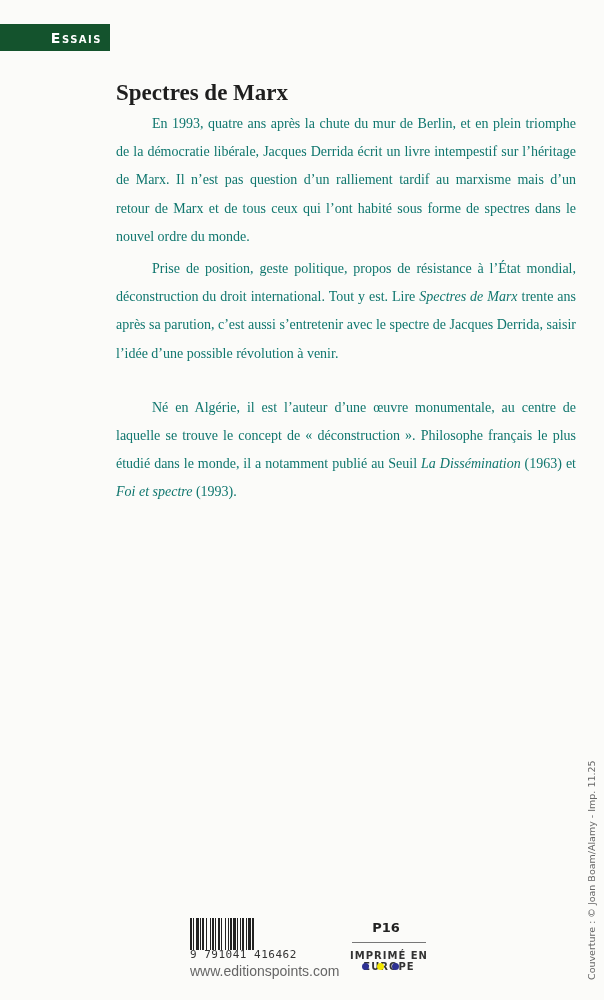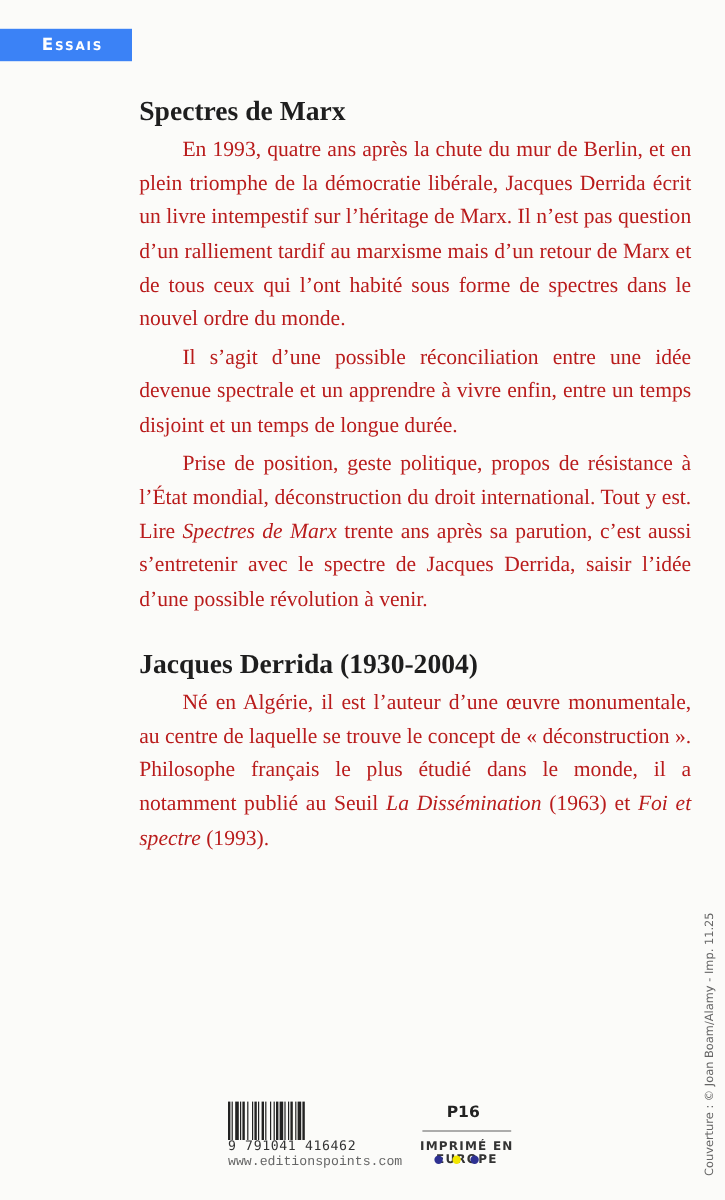--- a/index.html
+++ b/index.html
@@ -4,60 +4,60 @@
   <style>
     html, body { margin: 0; padding: 0; }
     body {
       width: 604px; height: 1000px; position: relative; overflow: hidden;
       background: #fbfbf9;
       font-family: "Liberation Serif", "DejaVu Serif", serif;
       color: #2a2a2a;
     }
     .section-band {
       position: absolute; left: 0; top: 24px; width: 110px; height: 27px;
-      background: #3b82f6;
+      background: #14532d;
       display: flex; align-items: center; justify-content: flex-end;
-      padding-right: 24px; box-sizing: border-box;
+      padding-right: 8px; box-sizing: border-box;
     }
     .section-band span {
       font-family: "DejaVu Sans", sans-serif; font-weight: bold;
       color: #ffffff; font-size: 14px; letter-spacing: 1.5px;
       font-variant: small-caps; text-transform: lowercase;
     }
     .section-band span::first-letter { text-transform: uppercase; }
     .content {
       position: absolute; left: 116px; top: 78px; width: 460px;
     }
     h2 {
       font-family: "Liberation Serif", serif; font-weight: bold;
       font-size: 23px; margin: 0 0 2px 0; color: #1e1e1e; line-height: 30px;
     }
     p {
-      margin: 0; font-size: 18px; line-height: 28.2px;
-      text-align: justify; text-indent: 36px; color: #b91c1c;
+      margin: 0; font-size: 14px; line-height: 28.2px;
+      text-align: justify; text-indent: 36px; color: #0f766e;
       hyphens: none;
     }
     p + p { margin-top: 4px; }
     .block2 { margin-top: 26px; }
     em { font-style: italic; }
     .footer {
       position: absolute; left: 190px; top: 918px; width: 260px; height: 75px;
     }
     .barcode {
       position: absolute; left: 0; top: 0; width: 112px; height: 32px;
       display: flex; align-items: stretch; gap: 0;
     }
     .barcode i { display: block; background: #222; height: 100%; }
     .isbn {
       position: absolute; left: 0; top: 30px; font-family: "DejaVu Sans Mono", monospace;
       font-size: 11px; color: #333; letter-spacing: 0.5px;
     }
     .url {
-      position: absolute; left: 0; top: 45px; font-family: Liberation Mono, monospace;
-      font-size: 11px; color: #666;
+      position: absolute; left: 0; top: 45px; font-family: Liberation Sans, sans-serif;
+      font-size: 14px; color: #666;
     }
     .price {
       position: absolute; left: 156px; top: 2px; width: 80px; text-align: center;
       font-family: "DejaVu Sans", sans-serif; font-weight: bold; font-size: 13px; color: #222;
     }
     .rule { position: absolute; left: 162px; top: 24px; width: 74px; height: 1px; background: #777; }
     .printed {
       position: absolute; left: 140px; top: 32px; width: 118px; text-align: center;
       font-family: "DejaVu Sans", sans-serif; font-weight: bold; font-size: 10px;
       letter-spacing: 1px; color: #333;
@@ -73,25 +73,23 @@
 </head>
 <body>
 
 <div class="section-band">
   <span>Essais</span>
 </div>
 
 <div class="content">
   <h2>Spectres de Marx</h2>
   <p>En 1993, quatre ans après la chute du mur de Berlin, et en plein triomphe de la démocratie libérale, Jacques Derrida écrit un livre intempestif sur l’héritage de Marx. Il n’est pas question d’un ralliement tardif au marxisme mais d’un retour de Marx et de tous ceux qui l’ont habité sous forme de spectres dans le nouvel ordre du monde.</p>
-  <p>Il s’agit d’une possible réconciliation entre une idée devenue spectrale et un apprendre à vivre enfin, entre un temps disjoint et un temps de longue durée.</p>
   <p><span>Prise de position, geste politique, propos de résistance à l’État mondial, déconstruction du droit international. Tout y est. Lire </span><em>Spectres de Marx</em><span> trente ans après sa parution, c’est aussi s’entretenir avec le spectre de Jacques Derrida, saisir l’idée d’une possible révolution à venir.</span></p>
 
   <div class="block2">
-    <h2>Jacques Derrida (1930-2004)</h2>
     <p><span>Né en Algérie, il est l’auteur d’une œuvre monumentale, au centre de laquelle se trouve le concept de « déconstruction ». Philosophe français le plus étudié dans le monde, il a notamment publié au Seuil </span><em>La Dissémination</em><span> (1963) et </span><em>Foi et spectre</em><span> (1993).</span></p>
   </div>
 </div>
 
 <div class="footer">
   <div class="barcode" id="barcode">
       <i style="width: 2px; background: rgb(34, 34, 34);"></i>
       <i style="width: 1px; background: transparent;"></i>
       <i style="width: 1px; background: rgb(34, 34, 34);"></i>
       <i style="width: 2px; background: transparent;"></i>

